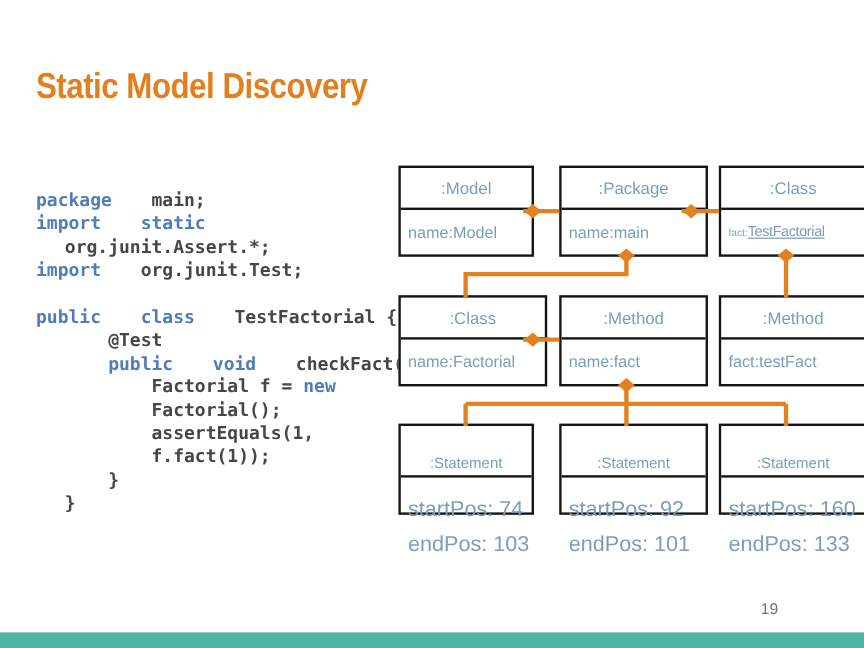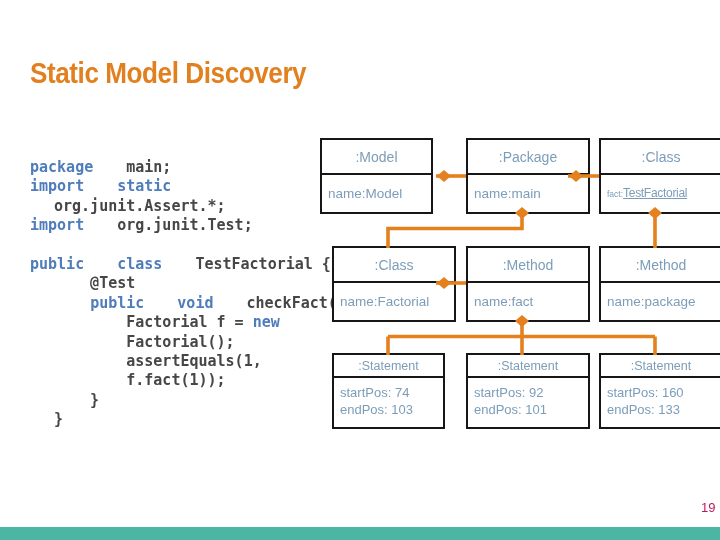--- a/index.html
+++ b/index.html
@@ -35,49 +35,49 @@
     display:flex;align-items:center;justify-content:center;
     font-size:14px;
   }
   .dbox-attrs{
     height:37px;display:flex;flex-direction:column;justify-content:center;
     padding-left:6px;box-sizing:border-box;
   }
   .dbox-attr{font-size:13.5px;line-height:17px;white-space:nowrap;}
   .attr-prefix{font-size:8.5px;}
   .attr-compact{font-size:12px;letter-spacing:-0.3px;text-decoration:underline;}
-  .statement .dbox-title{height:21px;font-size:12.5px;}
+  .statement .dbox-title{height:21px;font-size:12.5px;margin-top:20px;}
   .statement .dbox-attrs{height:51px;justify-content:flex-start;padding-top:6px;}
-  .statement .dbox-attr{font-size:13px;}
+  .statement .dbox-attr{font-size:18px;margin-top:12px;}
   
   .connectors{position:absolute;left:0;top:0;pointer-events:none;}
   .cline{stroke:var(--connector_orange,#E5801E);stroke-width:3.6;fill:none;}
   .cdiamond{fill:var(--connector_orange,#E5801E);stroke:none;}
   
   .page-number{
-    position:absolute;left:701px;top:500px;font-size:13px;
-    color:#be185d;
+    position:absolute;left:634px;top:500px;font-size:13px;
+    color:#737373;
   }
   .footer-bar{
     position:absolute;left:0;right:0;bottom:0;height:13px;
     background:var(--footer_teal,#4CB5A3);
   }
 </style>
 </head>
 <body>
 
 <div class="slide">
 
   <h1 class="slide-title">Static Model Discovery</h1>
 
   <pre class="code" id="code"><div class="code-line"><span class="kw">package</span><span class="pl"> main;</span></div><div class="code-line"><span class="kw">import</span><span class="pl"> </span><span class="kw">static</span></div><div class="code-line"><span class="pl">org.junit.Assert.*;</span></div><div class="code-line"><span class="kw">import</span><span class="pl"> org.junit.Test;</span></div><div class="code-line">&nbsp;</div><div class="code-line"><span class="kw">public</span><span class="pl"> </span><span class="kw">class</span><span class="pl"> TestFactorial {</span></div><div class="code-line"><span class="pl">    @Test</span></div><div class="code-line"><span class="pl">    </span><span class="kw">public</span><span class="pl"> </span><span class="kw">void</span><span class="pl"> checkFact() {</span></div><div class="code-line"><span class="pl">        Factorial f = </span><span class="kw">new</span></div><div class="code-line"><span class="pl">        Factorial();</span></div><div class="code-line"><span class="pl">        assertEquals(1,</span></div><div class="code-line"><span class="pl">        f.fact(1));</span></div><div class="code-line"><span class="pl">    }</span></div><div class="code-line"><span class="pl">}</span></div></pre>
 
   <div>
 
-    <div class="dbox" style="left:320px;top:138px;width:113px;">
+    <div class="dbox" style="left:332px;top:138px;width:113px;">
       <div class="dbox-title">:Model</div>
       <div class="dbox-attrs">
         <div class="dbox-attr">name:Model</div>
       </div>
     </div>
 
     <div class="dbox" style="left:466px;top:138px;">
       <div class="dbox-title">:Package</div>
       <div class="dbox-attrs">
         <div class="dbox-attr">name:main</div>
@@ -101,21 +101,21 @@
     <div class="dbox" style="left:466px;top:246px;">
       <div class="dbox-title">:Method</div>
       <div class="dbox-attrs">
         <div class="dbox-attr">name:fact</div>
       </div>
     </div>
 
     <div class="dbox" style="left:599px;top:246px;">
       <div class="dbox-title">:Method</div>
       <div class="dbox-attrs">
-        <div class="dbox-attr">name:package</div>
+        <div class="dbox-attr">fact:testFact</div>
       </div>
     </div>
 
     <div class="dbox statement" style="left:332px;top:353px;width:113px;">
       <div class="dbox-title">:Statement</div>
       <div class="dbox-attrs">
         <div class="dbox-attr">startPos: 74</div>
         <div class="dbox-attr">endPos: 103</div>
       </div>
     </div>

